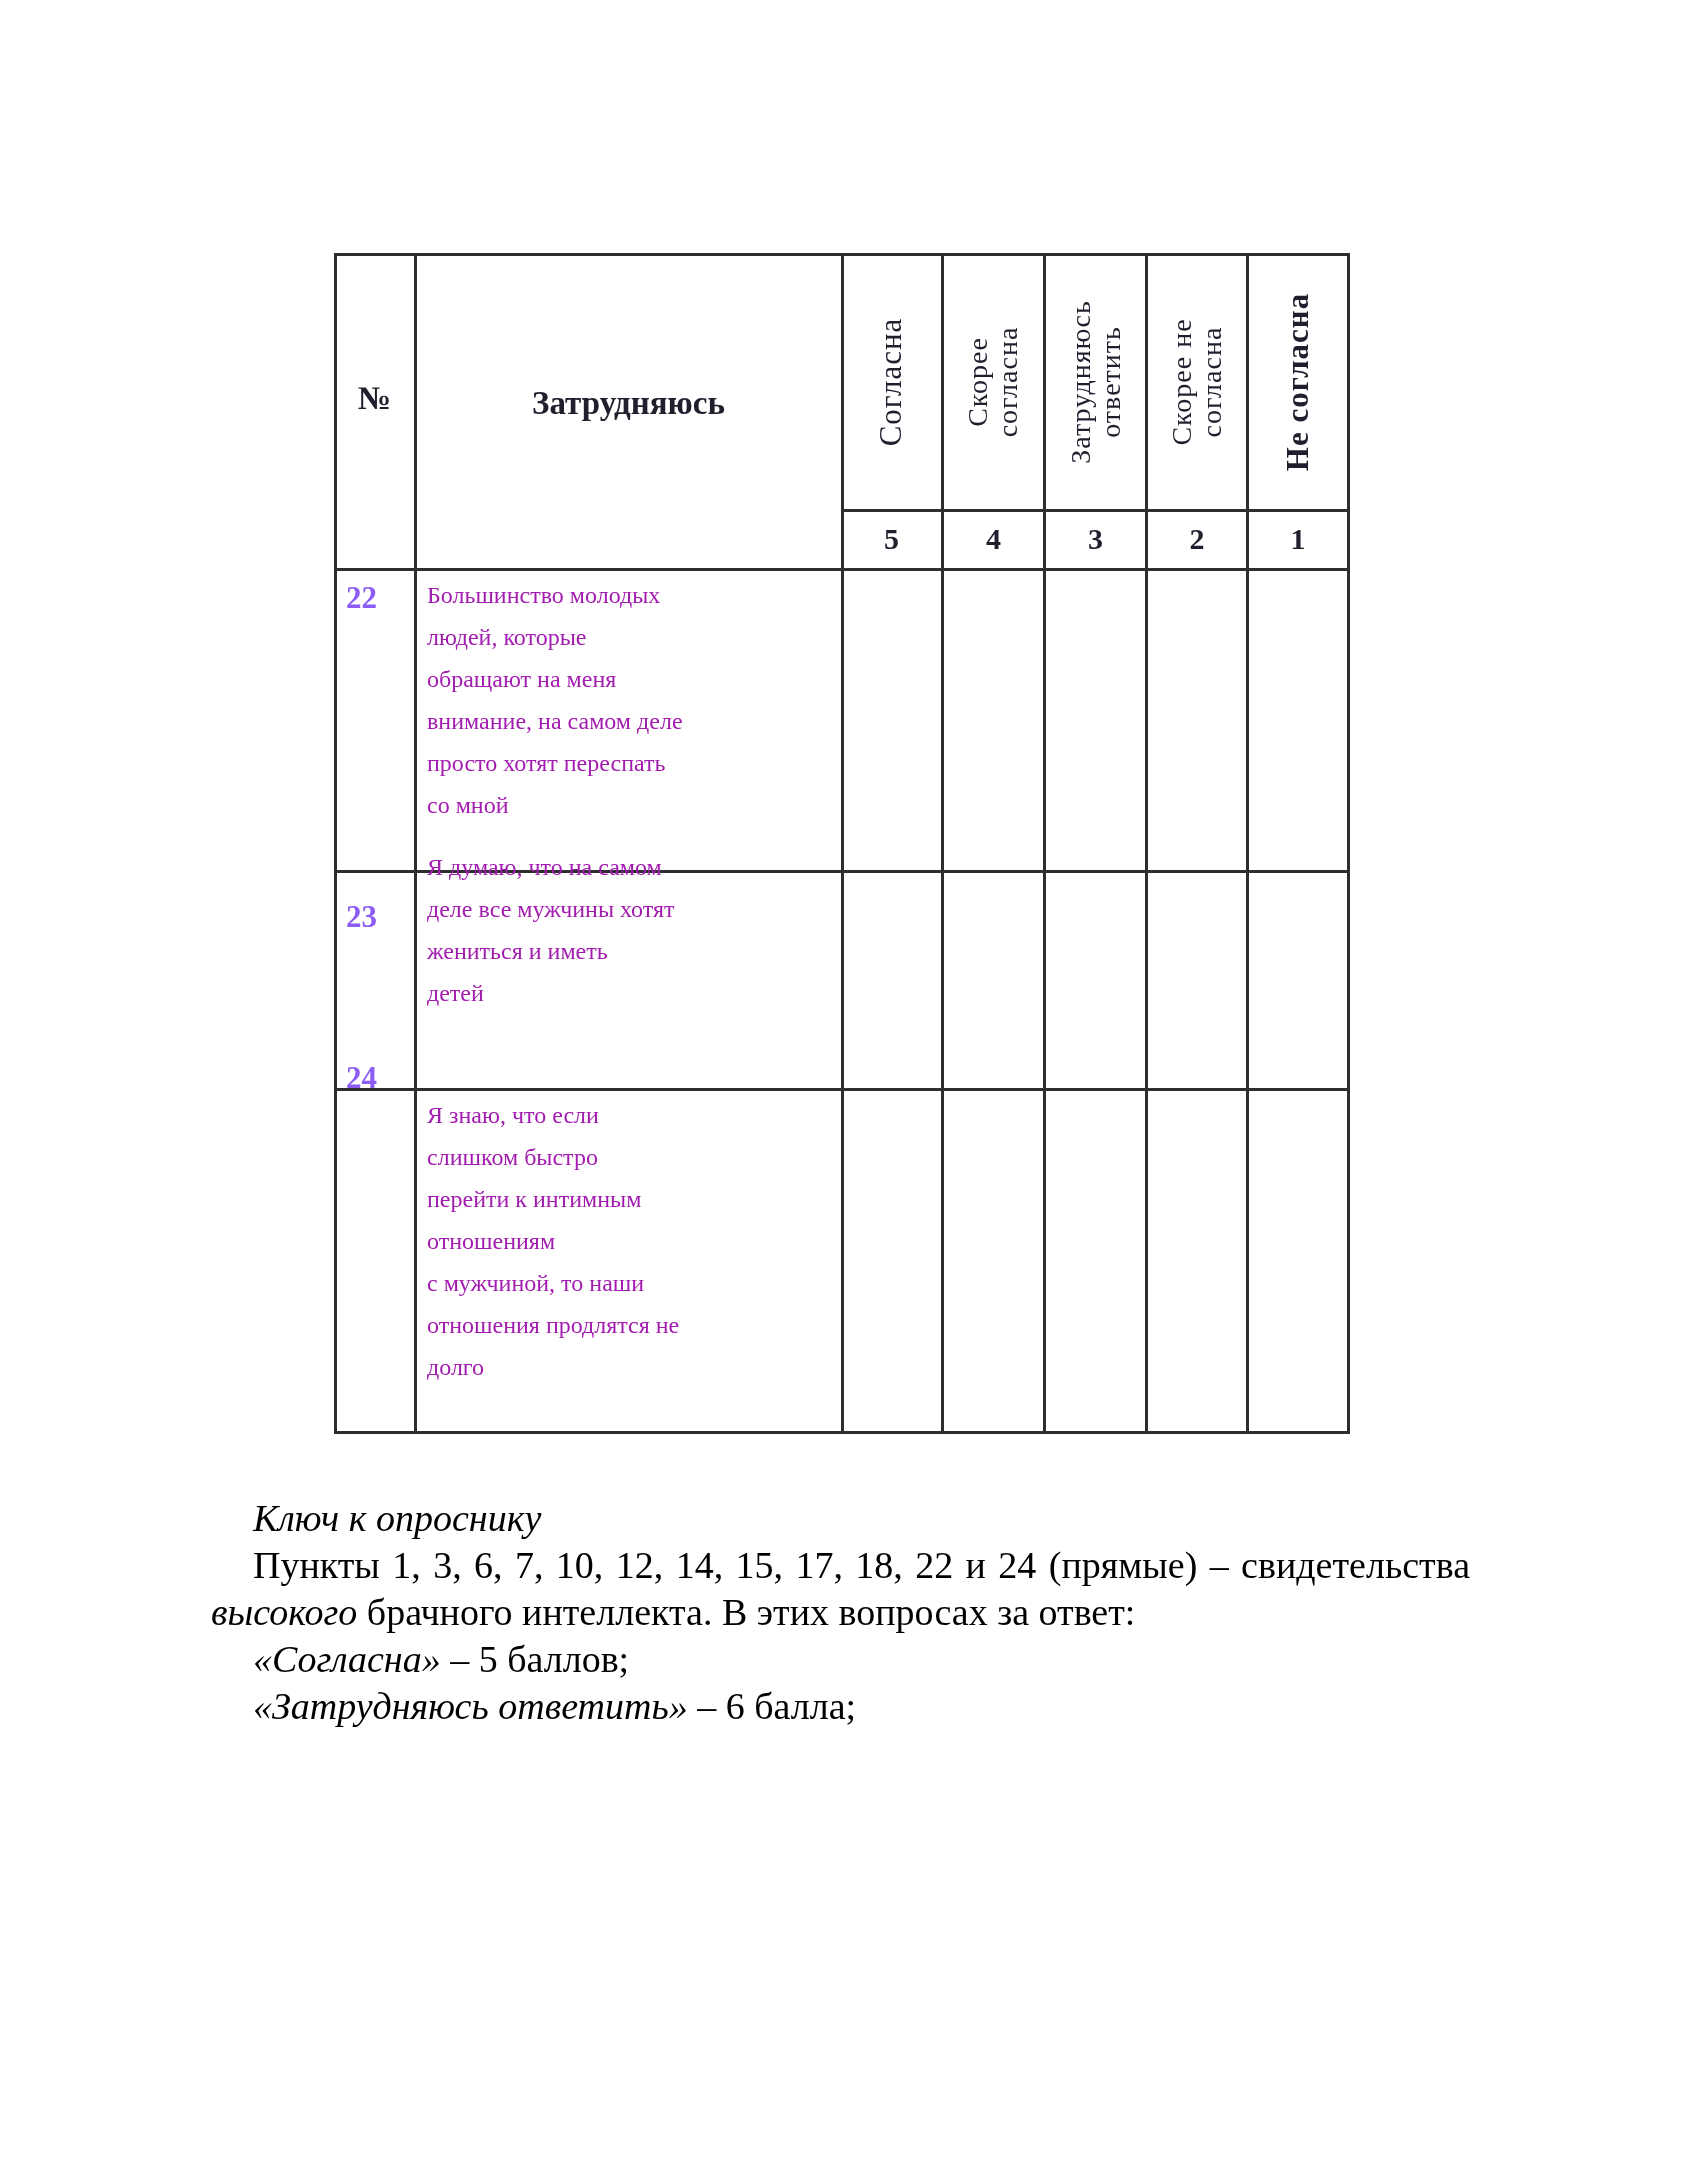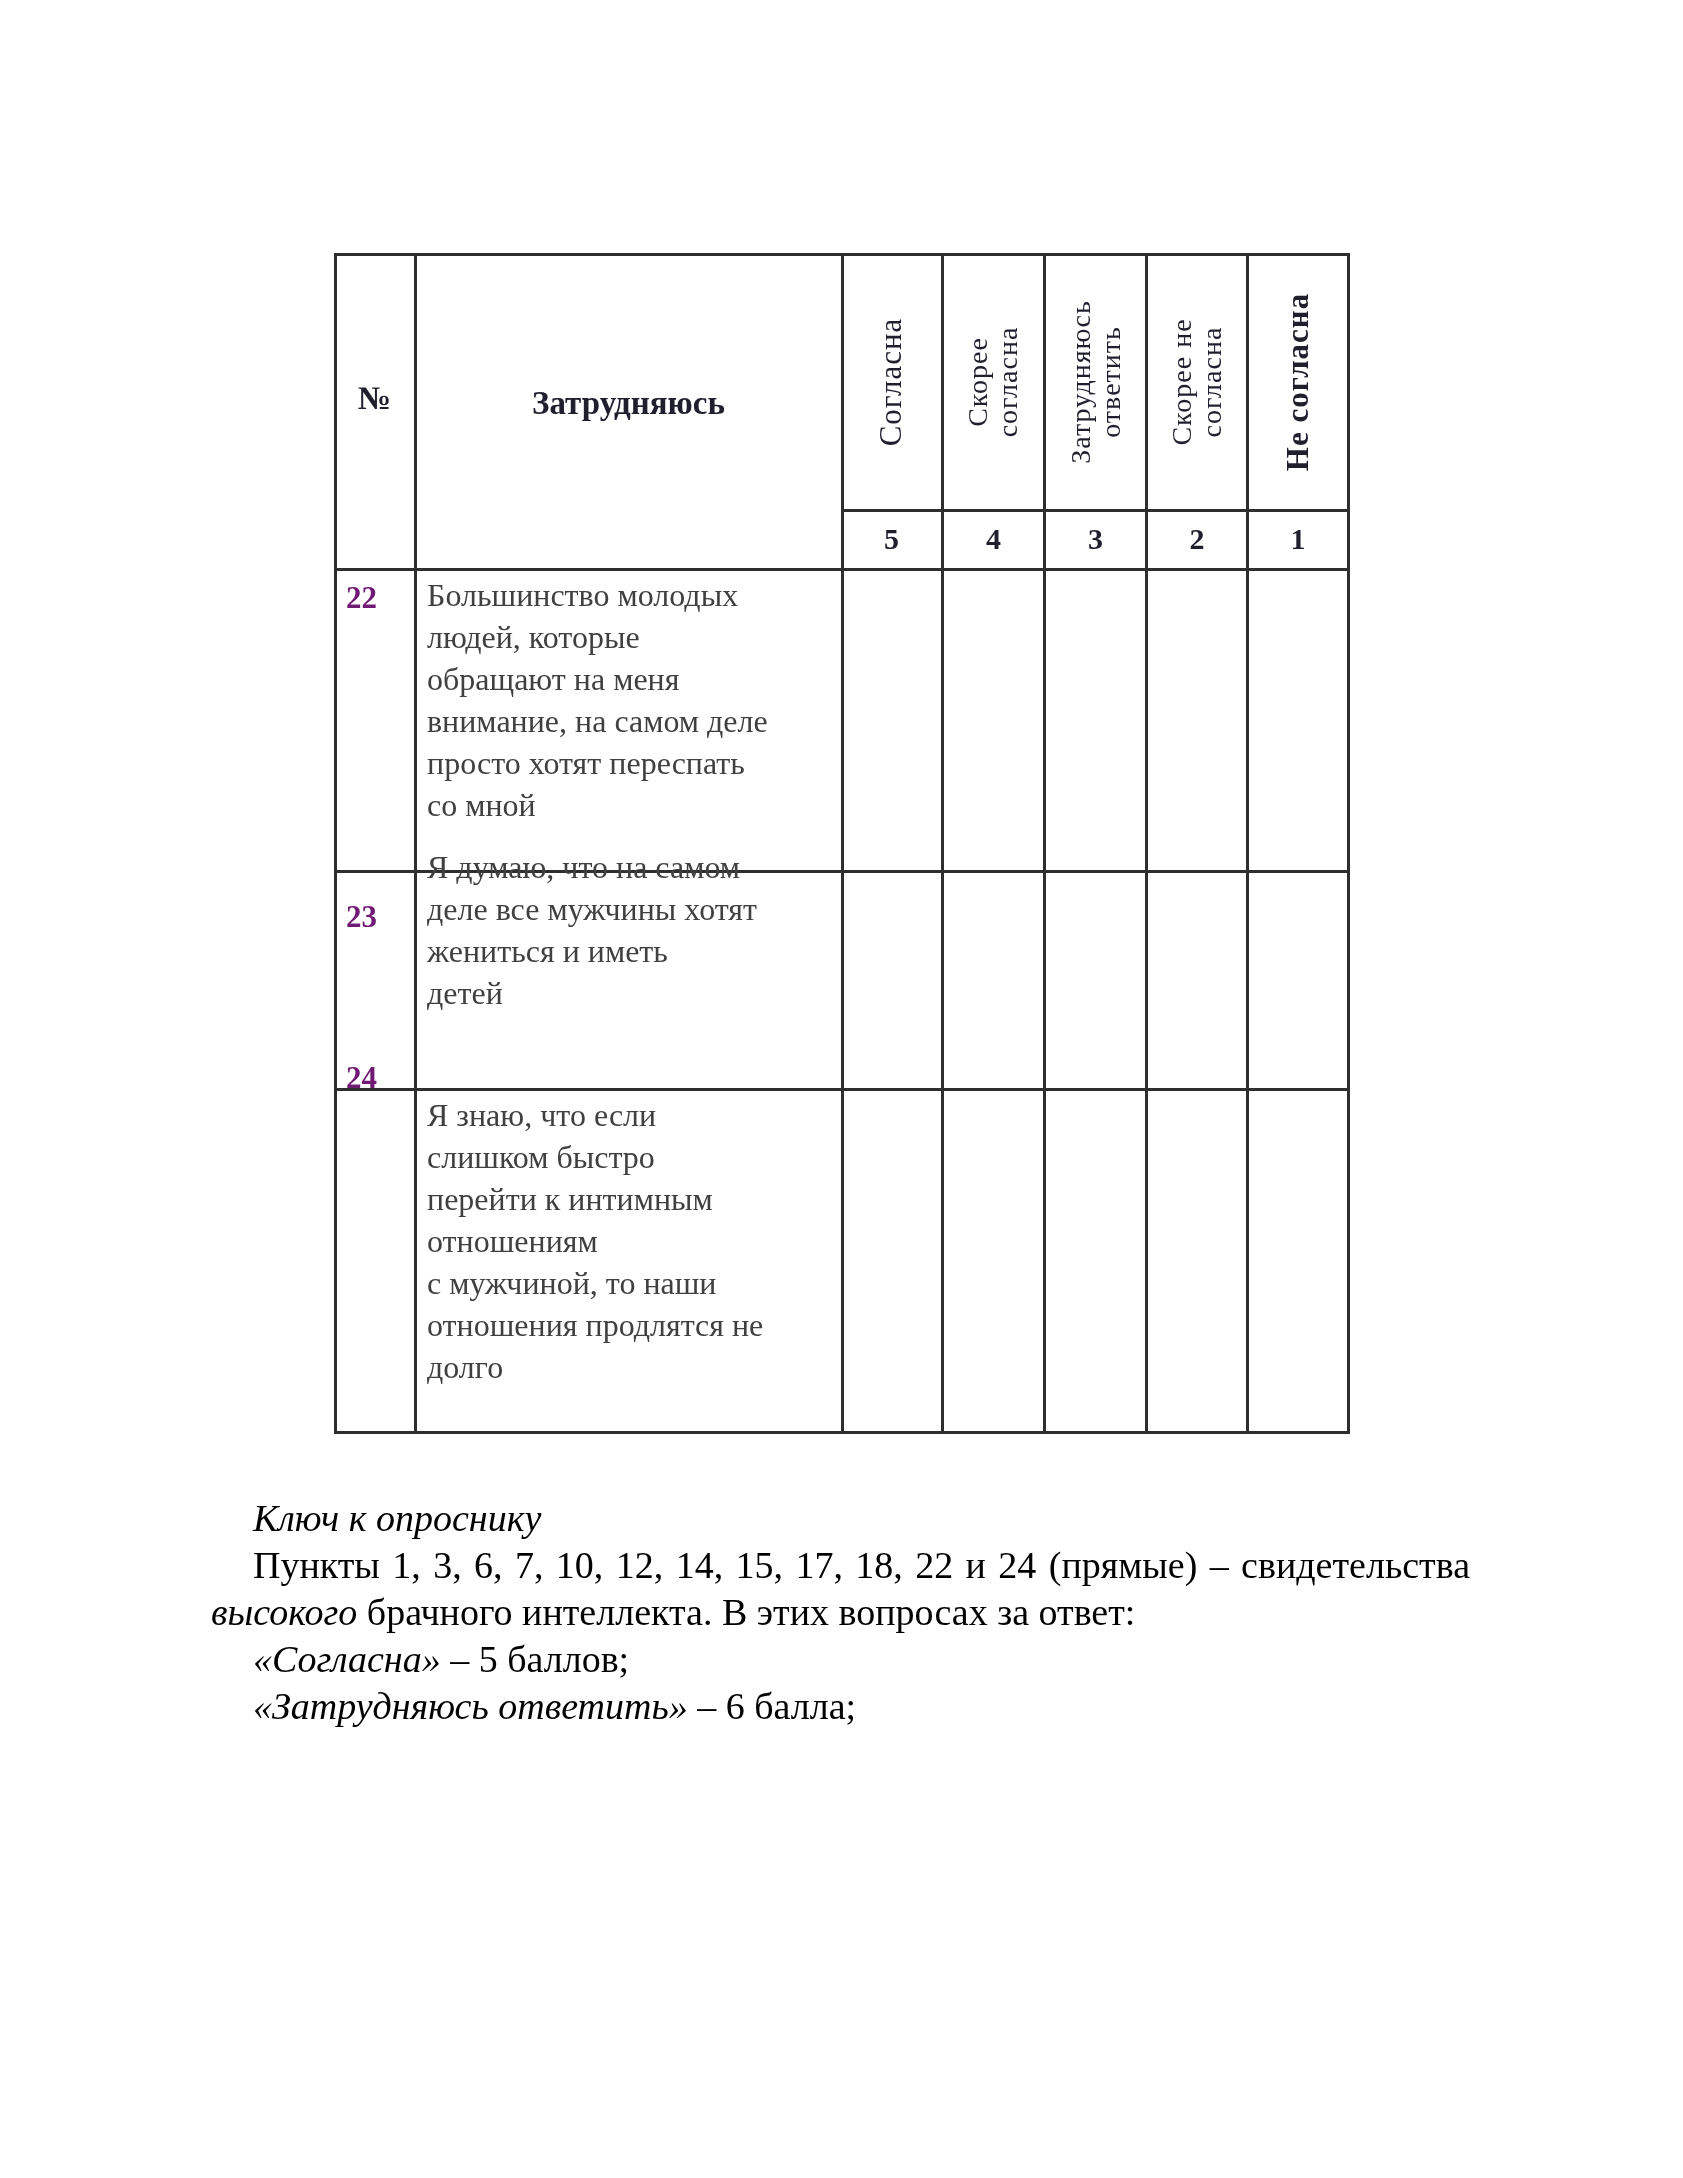--- a/index.html
+++ b/index.html
@@ -40,26 +40,26 @@
   .score {
     position: absolute; top: 257px; height: 58px;
     display: flex; align-items: center; justify-content: center;
     font-family: "Liberation Serif", "DejaVu Serif", serif;
     font-weight: bold; font-size: 30px; color: #1f1f2e;
   }
 
   .row-no {
     position: absolute; left: 0; width: 81px; text-align: left; padding-left: 12px; box-sizing: border-box;
     font-family: "Liberation Serif", "DejaVu Serif", serif; font-weight: bold;
-    font-size: 31px; color: #701a75;
+    font-size: 31px; color: #8b5cf6;
   }
   .row-stmt {
     position: absolute; left: 93px; width: 414px;
     font-family: "Liberation Serif", "DejaVu Serif", serif;
-    font-size: 32px; line-height: 42px; color: #404040;
+    font-size: 24px; line-height: 42px; color: #a21caf;
     white-space: pre-line;
   }
   .answer-cell { position: absolute; }
 
   
   .key {
     position: absolute; left: 211px; top: 1495px; width: 1259px;
     font-family: "Liberation Serif", "DejaVu Serif", serif;
     font-size: 38px; line-height: 47px; color: #000;
   }

